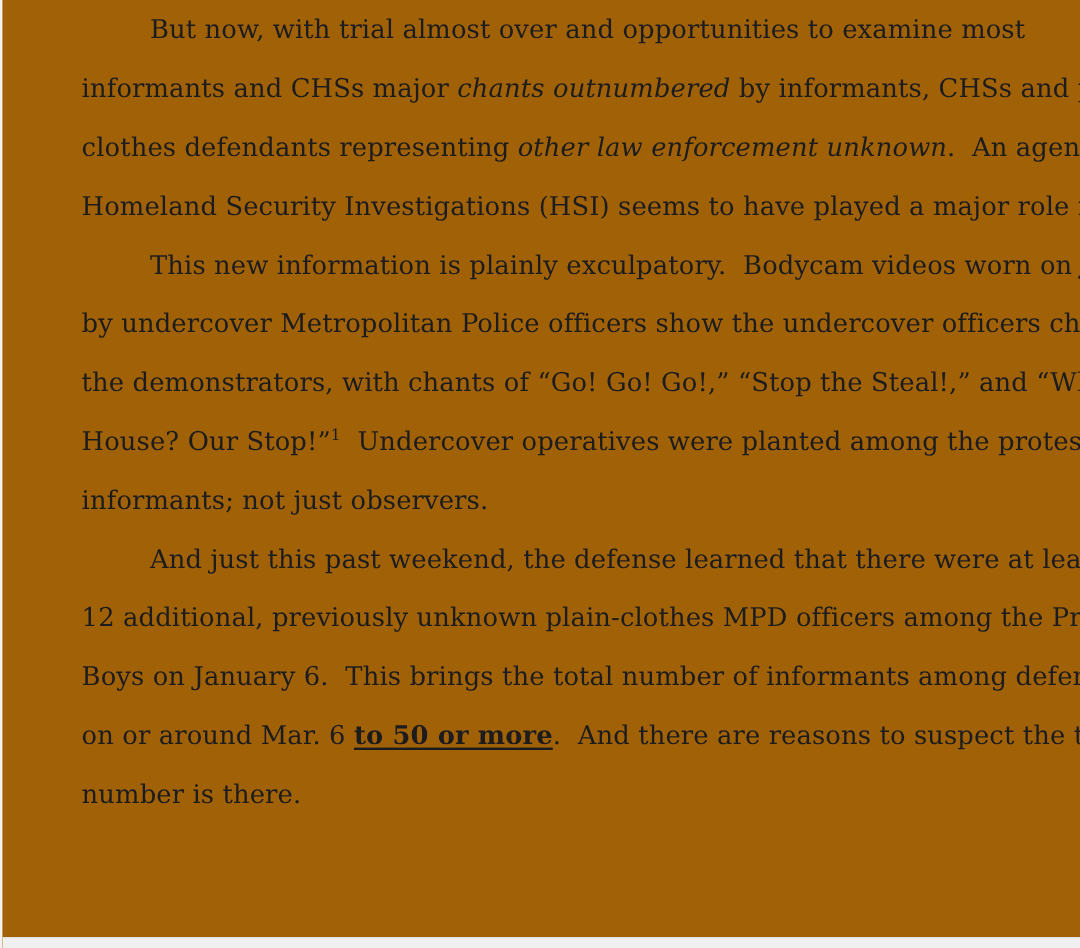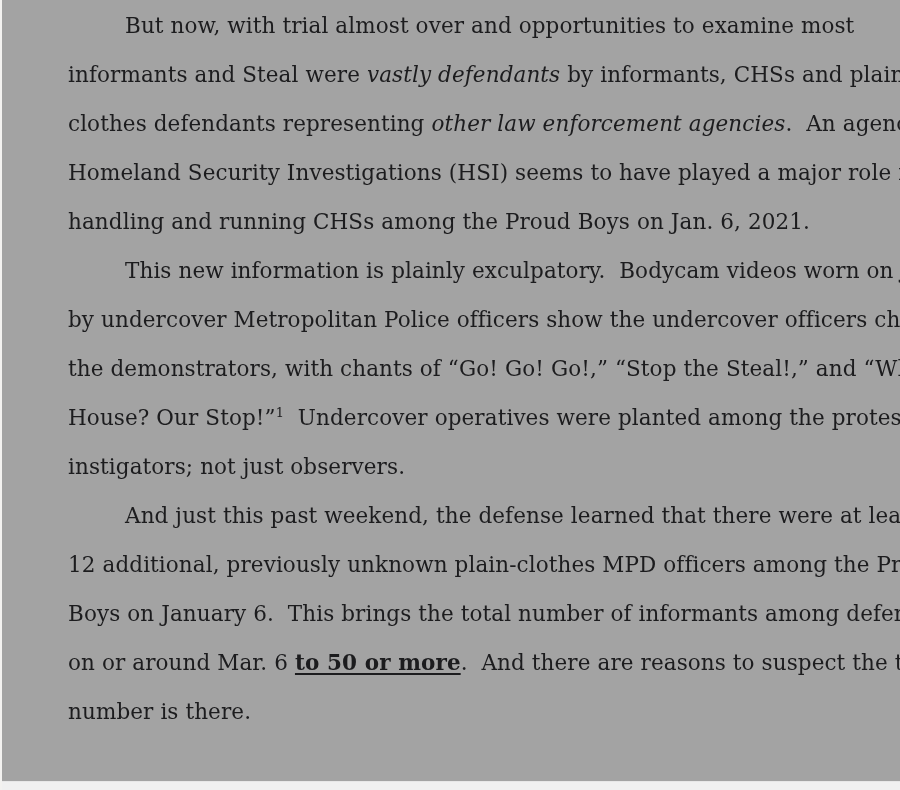--- a/index.html
+++ b/index.html
@@ -4,21 +4,21 @@
 <style>
   html, body {
     margin: 0;
     padding: 0;
     background: #ffffff;
   }
   .page {
     position: relative;
     width: 900px;
     height: 790px;
-    background: #a3a3a3;
+    background: #a16207;
     overflow: hidden;
     box-sizing: border-box;
     border-left: 2px solid #f3f2f0;
   }
   .text-column {
     padding: 1px 44px 0 66px;
     font-family: "DejaVu Serif", "Liberation Serif", serif;
     font-size: 21.5px;
     color: #1c1c1e;
     letter-spacing: 0.1px;
@@ -53,29 +53,28 @@
     background: #f0f0f0;
     border-top: 1px solid #e7e7e7;
   }
 </style>
 </head>
 <body>
 
 <div class="page">
   <div class="text-column" id="text-column">
       <div class="text-line indent"><span>But now, with trial almost over and opportunities to examine most</span></div>
-      <div class="text-line"><span>informants and Steal were </span><span class="seg-italic">vastly defendants</span><span> by informants, CHSs and plain-</span></div>
-      <div class="text-line"><span>clothes defendants representing </span><span class="seg-italic">other law enforcement agencies</span><span>.  An agency called</span></div>
+      <div class="text-line"><span>informants and CHSs major </span><span class="seg-italic">chants outnumbered</span><span> by informants, CHSs and plain-</span></div>
+      <div class="text-line"><span>clothes defendants representing </span><span class="seg-italic">other law enforcement unknown</span><span>.  An agency called</span></div>
       <div class="text-line"><span>Homeland Security Investigations (HSI) seems to have played a major role in</span></div>
-      <div class="text-line"><span>handling and running CHSs among the Proud Boys on Jan. 6, 2021.</span></div>
       <div class="text-line indent"><span>This new information is plainly exculpatory.  Bodycam videos worn on Jan. 6</span></div>
       <div class="text-line"><span>by undercover Metropolitan Police officers show the undercover officers cheering on</span></div>
       <div class="text-line"><span>the demonstrators, with chants of “Go! Go! Go!,” “Stop the Steal!,” and “Whose</span></div>
       <div class="text-line"><span>House? Our Stop!”</span><span class="seg-sup">1</span><span>  Undercover operatives were planted among the protestors as</span></div>
-      <div class="text-line"><span>instigators; not just observers.</span></div>
+      <div class="text-line"><span>informants; not just observers.</span></div>
       <div class="text-line indent"><span>And just this past weekend, the defense learned that there were at least 10 to</span></div>
       <div class="text-line"><span>12 additional, previously unknown plain-clothes MPD officers among the Proud</span></div>
       <div class="text-line"><span>Boys on January 6.  This brings the total number of informants among defendants</span></div>
       <div class="text-line"><span>on or around Mar. 6 </span><span class="seg-underline">to 50 or more</span><span>.  And there are reasons to suspect the true</span></div>
       <div class="text-line"><span>number is there.</span></div>
     </div>
   <div class="page-bottom-edge"></div>
 </div>
 
 </body></html>

